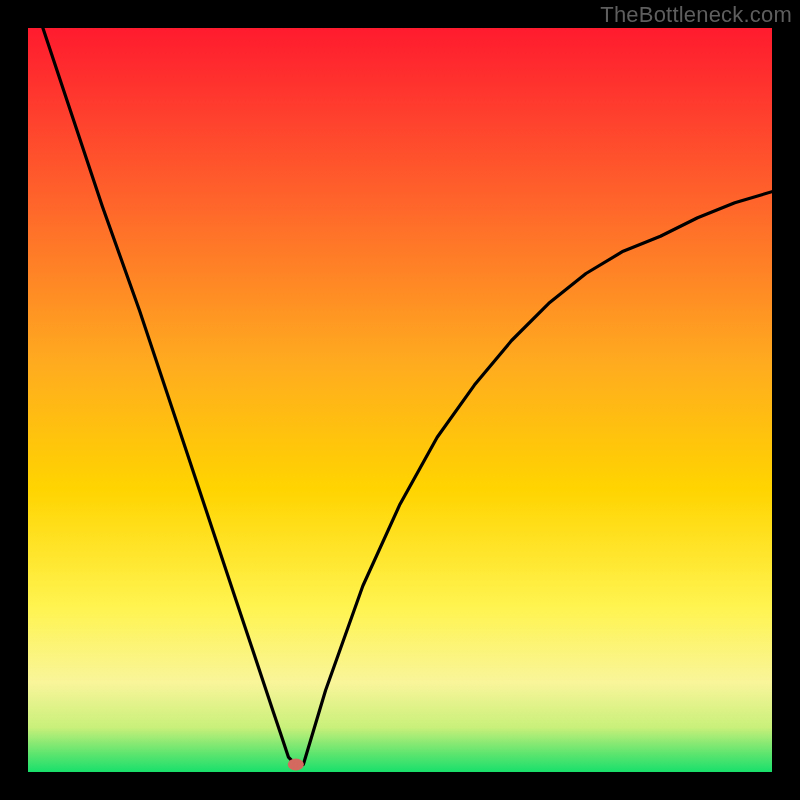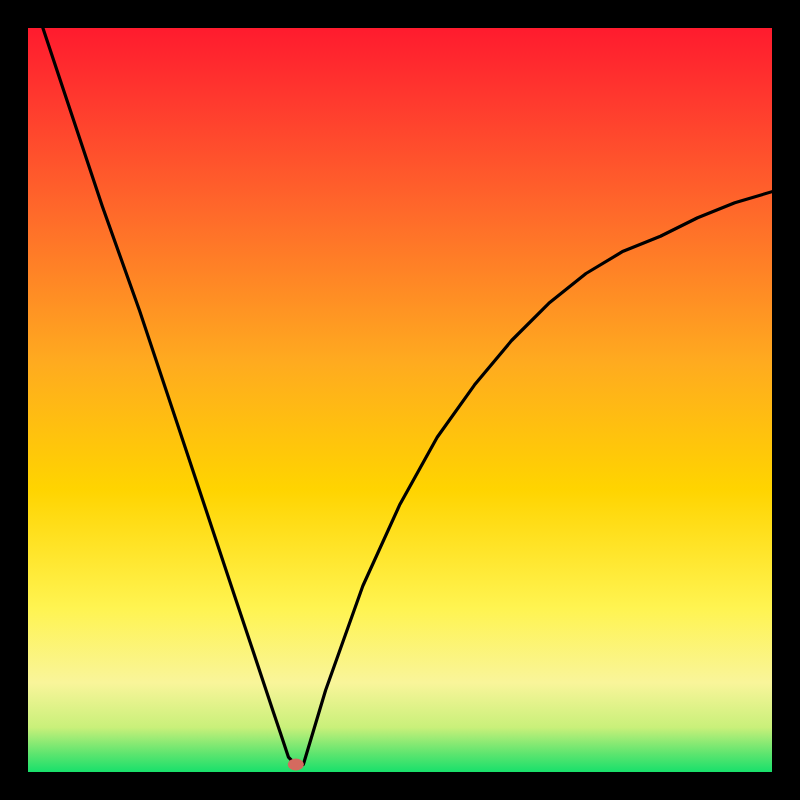--- a/index.html
+++ b/index.html
@@ -37,20 +37,21 @@
   .plot-area svg {
     display: block;
     width: 744px;
     height: 744px;
   }
 </style>
 </head>
 <body>
 
 <div class="frame">
+  <div class="watermark">TheBottleneck.com</div>
 
   <div class="plot-area">
     <svg viewBox="0 0 744 744">
       <defs>
         <linearGradient id="bg-grad" x1="0" y1="0" x2="0" y2="1">
           <stop offset="0" stop-color="#ff1b2e"></stop>
           <stop offset="0.10" stop-color="#ff3a2e"></stop>
           <stop offset="0.25" stop-color="#ff6a2a"></stop>
           <stop offset="0.45" stop-color="#ffab1f"></stop>
           <stop offset="0.62" stop-color="#ffd400"></stop>

